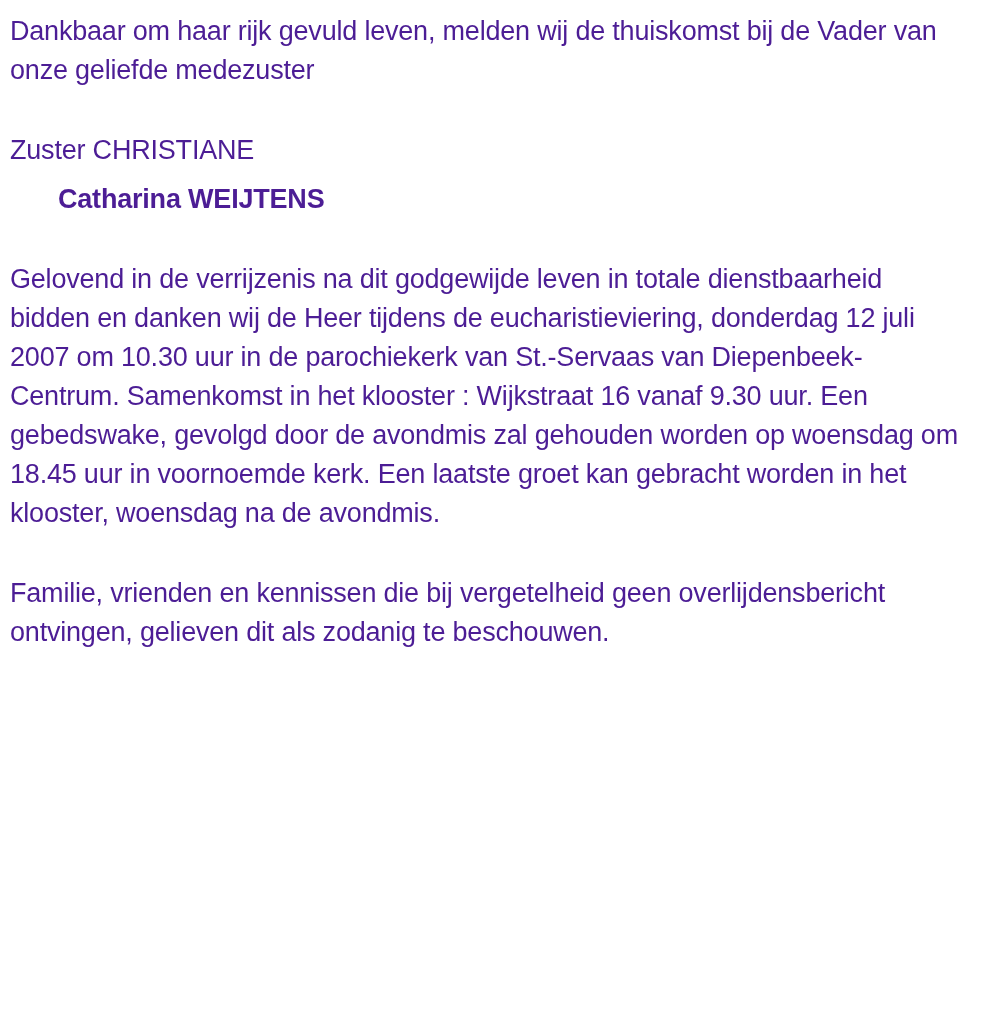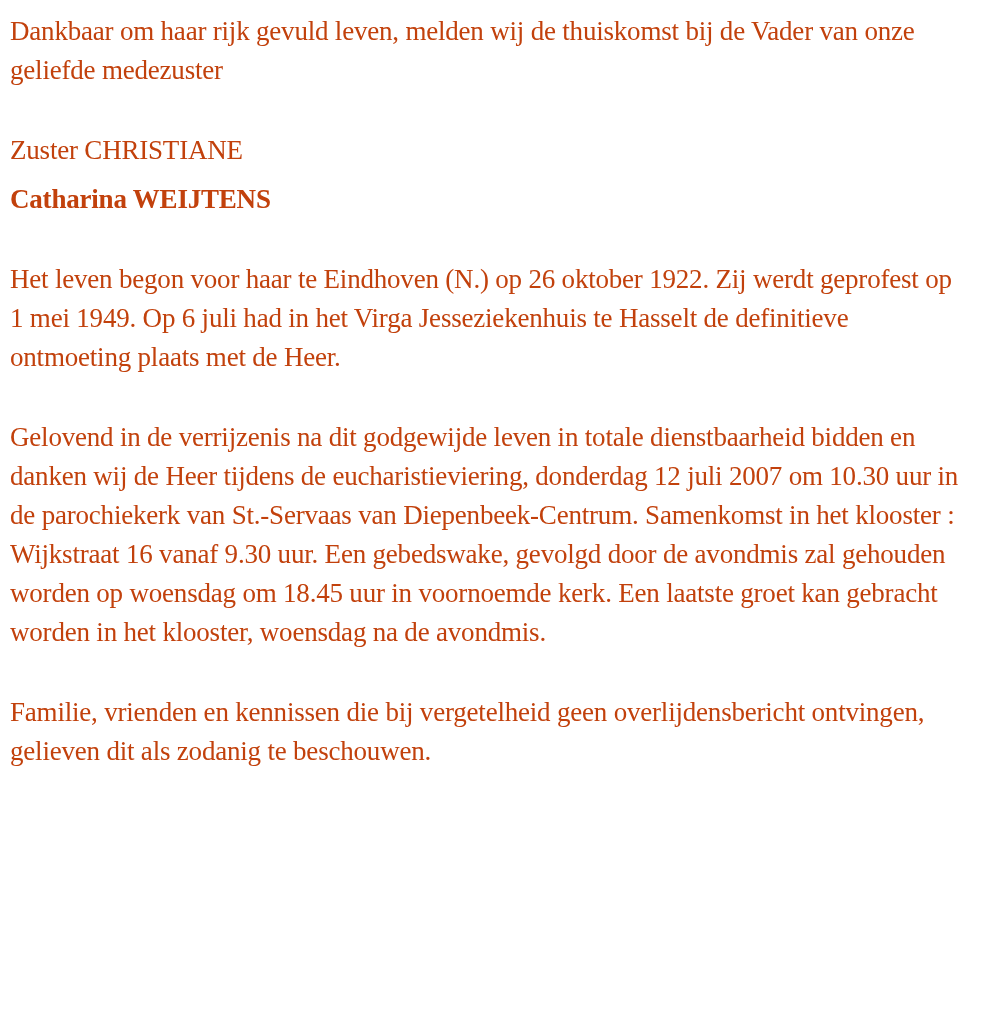--- a/index.html
+++ b/index.html
@@ -10,50 +10,50 @@
   body {
     width: 1000px;
     height: 1030px;
     box-sizing: border-box;
     overflow: hidden;
   }
   .obituary {
     box-sizing: border-box;
     width: 960px;
     padding: 12px 0 0 10px;
-    font-family: Liberation Serif, serif;
+    font-family: Liberation Sans, sans-serif;
     font-size: 27px;
     line-height: 39px;
-    color: #c2410c;
+    color: #4c1d95;
     letter-spacing: -0.2px;
   }
   .obituary p {
     margin: 0 0 41px 0;
   }
   .obituary p.name-religious {
     margin-bottom: 10px;
   }
   .obituary p.name-birth {
     font-weight: bold;
     margin-bottom: 41px;
+    margin-left: 48px;
   }
   .obituary p:last-child {
     margin-bottom: 16px;
   }
 </style>
 </head>
 <body>
 
 <div class="obituary">
   <p>Dankbaar om haar rijk gevuld leven, melden wij de thuiskomst bij de Vader van onze geliefde medezuster</p>
 
   <p class="name-religious">Zuster CHRISTIANE</p>
 
   <p class="name-birth">Catharina WEIJTENS</p>
 
 
-  <p>Het leven begon voor haar te Eindhoven (N.) op 26 oktober 1922. Zij werdt geprofest op 1 mei 1949. Op 6 juli had in het Virga Jesseziekenhuis te Hasselt de definitieve ontmoeting plaats met de Heer.</p>
 
   <p>Gelovend in de verrijzenis na dit godgewijde leven in totale dienstbaarheid bidden en danken wij de Heer tijdens de eucharistieviering, donderdag 12 juli 2007 om 10.30 uur in de parochiekerk van St.-Servaas van Diepenbeek-Centrum. Samenkomst in het klooster : Wijkstraat 16 vanaf 9.30 uur. Een gebedswake, gevolgd door de avondmis zal gehouden worden op woensdag om 18.45 uur in voornoemde kerk. Een laatste groet kan gebracht worden in het klooster, woensdag na de avondmis.</p>
 
 
   <p>Familie, vrienden en kennissen die bij vergetelheid geen overlijdensbericht ontvingen, gelieven dit als zodanig te beschouwen.</p>
 </div>
 
 </body></html>

